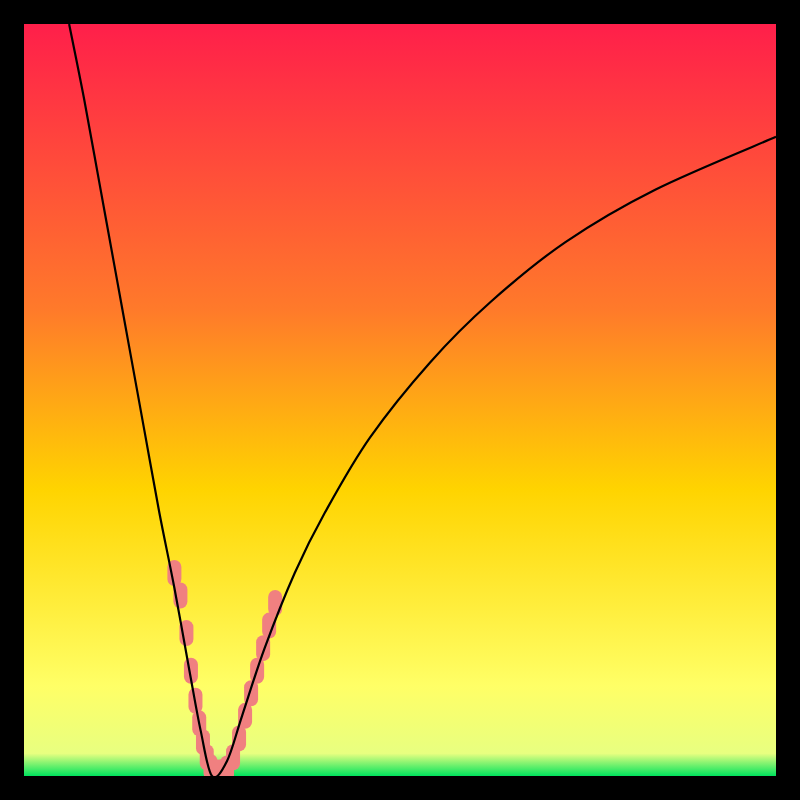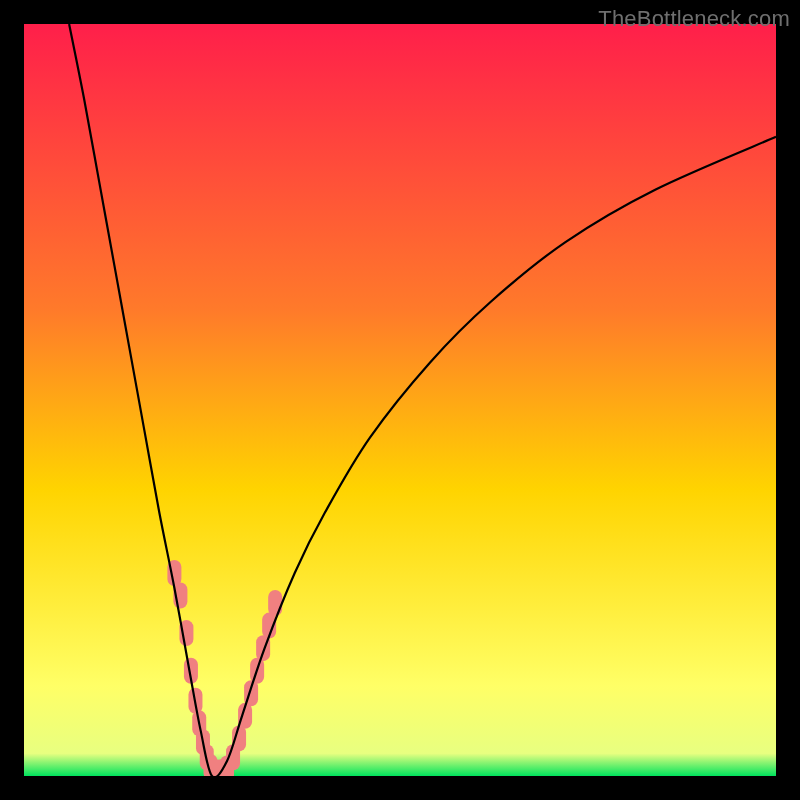--- a/index.html
+++ b/index.html
@@ -73,14 +73,13 @@
           <rect x="214.09" y="678.84" width="14" height="26" rx="7" ry="7" fill="#f08080"></rect>
           <rect x="220.10" y="656.28" width="14" height="26" rx="7" ry="7" fill="#f08080"></rect>
           <rect x="226.12" y="633.72" width="14" height="26" rx="7" ry="7" fill="#f08080"></rect>
           <rect x="232.14" y="611.16" width="14" height="26" rx="7" ry="7" fill="#f08080"></rect>
           <rect x="238.15" y="588.60" width="14" height="26" rx="7" ry="7" fill="#f08080"></rect>
           <rect x="244.17" y="566.04" width="14" height="26" rx="7" ry="7" fill="#f08080"></rect>
         </g>
       <path id="curve-path" d="M 45.12 0 C 47.63 12.53 55.15 48.88 60.16 75.20 C 65.17 101.52 70.19 130.35 75.20 157.92 C 80.21 185.49 85.23 213.07 90.24 240.64 C 95.25 268.21 100.27 295.79 105.28 323.36 C 110.29 350.93 115.31 378.51 120.32 406.08 C 125.33 433.65 130.35 462.48 135.36 488.80 C 140.37 515.12 145.39 537.68 150.40 564.00 C 155.41 590.32 161.05 622.91 165.44 646.72 C 169.83 670.53 172.96 689.33 176.72 706.88 C 180.48 724.43 183.61 746.99 188.00 752.00 C 192.39 757.01 198.03 746.99 203.04 736.96 C 208.05 726.93 211.81 710.64 218.08 691.84 C 224.35 673.04 231.87 647.97 240.64 624.16 C 249.41 600.35 260.69 571.52 270.72 548.96 C 280.75 526.40 288.27 511.36 300.80 488.80 C 313.33 466.24 328.37 438.67 345.92 413.60 C 363.47 388.53 386.03 360.96 406.08 338.40 C 426.13 315.84 443.68 298.29 466.24 278.24 C 488.80 258.19 513.87 236.88 541.44 218.08 C 569.01 199.28 596.59 182.99 631.68 165.44 C 666.77 147.89 731.95 121.57 752.00 112.80" fill="none" stroke="#000000" stroke-width="2.2"></path>
     </svg>
   </div>
-  <div class="watermark">TheBottleneck.com</div>
 </div>
 
 </body></html>

